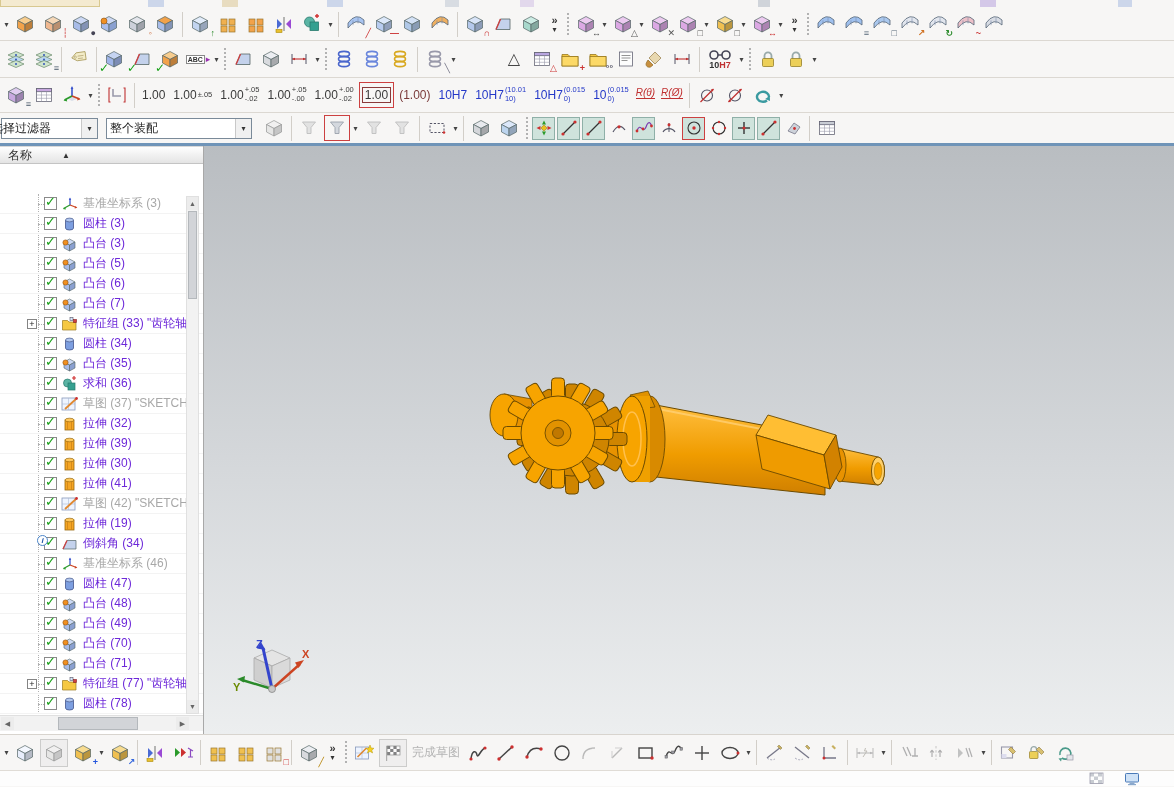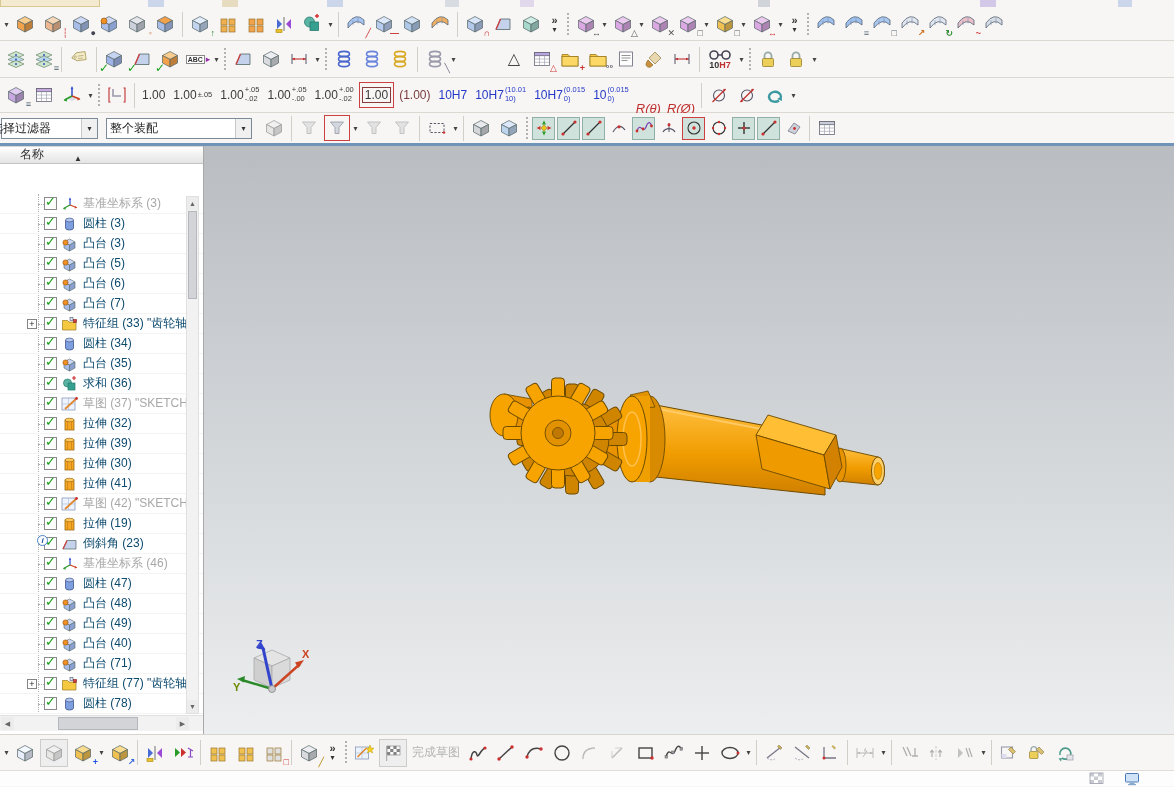--- a/index.html
+++ b/index.html
@@ -24,21 +24,21 @@
   .ovf .b{font-size:8px}
   .dis{filter:grayscale(0.9);opacity:0.65}
   .boxedred{outline:1px solid #cc4040;outline-offset:-1px}
   .boxedgray{border:1px solid #b6b6b6;background:#ebebeb}
   .dimbtn{display:flex;align-items:center;height:26px;padding:0 3px;margin:0 1px;color:#3a3a3a;flex:none}
   .dimbtn .m{font-size:12px;white-space:nowrap}
   .dimbtn .m.box{border:1px solid #8a3a3a;padding:0 2px}
   .dimbtn .tol{display:flex;flex-direction:column;justify-content:center;font-size:7.5px;line-height:1.15;margin-left:1px}
   .dimbtn.blue{color:#2438c8}
   .rdimbtn{display:flex;align-items:flex-start;height:26px;padding:0 3px;flex:none}
-  .rdimbtn span{font-size:13px;color:#c03030;border-bottom:1px solid #c03030;font-style:italic;margin-top:19px;white-space:nowrap}
+  .rdimbtn span{font-size:10px;color:#c03030;border-bottom:1px solid #c03030;font-style:italic;margin-top:5px;white-space:nowrap}
   .snapb{width:23px;height:23px;margin:0 1px;display:flex;align-items:center;justify-content:center;flex:none;border:1px solid transparent;box-sizing:border-box}
   .snapb.on{background:#cfe3dc;border-color:#8fb0a8}
   .tblabel{font-size:12px;color:#b4b4b4;padding:0 4px;white-space:nowrap;flex:none}
   .glyphi{line-height:1;flex:none}
   .abct{font-size:7px;font-weight:bold;border:1px solid #888;background:#fff;padding:0 1px;color:#333}
   .abca{color:#9a30b0;font-size:9px;margin-left:1px}
   .binocbtn{display:flex;flex-direction:column;align-items:center;width:34px;flex:none;height:26px;justify-content:center}
   .binocbtn .bl{font-size:9px;font-weight:bold;line-height:1;color:#333}
   .binocbtn .bl b{color:#c03030}
   .ddsel{height:21px;background:#fff;border:1px solid #7a8a99;display:flex;align-items:center;margin-right:8px;flex:none;box-sizing:border-box}
@@ -46,31 +46,31 @@
   .f1{width:97px;margin-left:-1px}
   .f1 .t{margin-left:-14px}
   .f2{width:146px}
   .ddc{width:15px;text-align:center;font-size:8px;color:#333;border-left:1px solid #c8c8c8;align-self:stretch;display:flex;align-items:center;justify-content:center;background:#f0f0f0}
   .subbar{display:flex;align-items:center}
   .main{position:relative;height:588px;background:#fff}
   .viewport{position:absolute;left:204px;top:0;right:0;bottom:0;background:linear-gradient(180deg,#b9bdc1 0%,#d5d8db 55%,#eceeef 100%)}
   .panel{position:absolute;left:0;top:0;width:204px;bottom:0;background:#fff;border-right:1px solid #a8a8a8;box-sizing:border-box}
   .ptitle{height:30px;display:flex;align-items:center;padding:0 8px;font-size:12px;color:#222;justify-content:space-between;background:#fff}
   .restore{width:12px;height:11px;border:1px solid #555;border-top-width:3px;box-sizing:border-box}
-  .phead{height:18px;background:linear-gradient(#fefefe,#e4e4e4);border-top:1px solid #d8d8d8;border-bottom:1px solid #c4c4c4;display:flex;align-items:flex-end;font-size:12px;color:#333;padding:0 20px;box-sizing:border-box}
+  .phead{height:18px;background:linear-gradient(#fefefe,#e4e4e4);border-top:1px solid #d8d8d8;border-bottom:1px solid #c4c4c4;display:flex;align-items:center;font-size:12px;color:#333;padding:0 8px;box-sizing:border-box}
   .sort{font-size:8px;margin-left:30px;color:#333}
   .tree{position:absolute;top:48px;left:0;width:203px;height:520px;overflow:hidden}
   .tree::before{content:"";position:absolute;left:38px;top:0;bottom:0;border-left:1px dotted #b0b0b0}
   .trow{height:20px;display:flex;align-items:center;position:relative;padding-left:44px;box-sizing:border-box;border-bottom:1px solid #f3f3f3}
   .trow::before{content:"";position:absolute;left:38px;top:10px;width:6px;border-top:1px dotted #b0b0b0}
   .exp{position:absolute;left:27px;top:5px;width:10px;height:10px;border:1px solid #848484;background:#fff;font-size:9px;line-height:8px;text-align:center;color:#222;box-sizing:border-box;z-index:2}
   .cb{width:13px;height:13px;border:1px solid #8a8a8a;background:#fff;position:relative;flex:none;margin-right:4px;box-sizing:border-box}
   .cb span{position:absolute;left:0;top:-4px;font-size:13px;font-weight:bold;color:#16a016}
   .ticon{width:18px;height:16px;margin-right:4px;flex:none}
-  .tlabel{font-size:12px;color:#0c4a6e;white-space:nowrap}
+  .tlabel{font-size:12px;color:#6d28d9;white-space:nowrap}
   .trow.gray .tlabel{color:#a8a8a8}
   .infob{position:absolute;left:37px;top:1px;width:11px;height:11px;border-radius:50%;background:#fff;border:1px solid #4a84c8;color:#2458a8;font-size:8px;line-height:10px;text-align:center;font-style:italic;font-weight:bold;z-index:3;box-sizing:border-box}
   .vsb{position:absolute;right:4px;top:50px;width:13px;height:518px;background:#f2f2f2;border:1px solid #e0e0e0;box-sizing:border-box;z-index:4}
   .vsb .up,.vsb .dn{position:absolute;left:0;right:0;height:13px;background:#ececec;color:#666;font-size:7px;text-align:center;line-height:13px}
   .vsb .up{top:0}.vsb .dn{bottom:0}
   .vthumb{position:absolute;left:1px;right:1px;top:14px;height:88px;background:#d2d4d8;border:1px solid #b4b8bc;box-sizing:border-box}
   .hsb{position:absolute;left:0;width:203px;bottom:3px;height:15px;background:#f2f2f2;border-top:1px solid #e0e0e0}
   .harr{position:absolute;top:1px;width:13px;height:13px;background:#ececec;color:#666;font-size:7px;text-align:center;line-height:13px}
   .hl{left:1px}.hr{right:14px}
   .hthumb{position:absolute;left:58px;width:80px;top:1px;height:13px;background:#d2d4d8;border:1px solid #b4b8bc;box-sizing:border-box}
@@ -1127,21 +1127,21 @@
         </div>
         <div class="trow">
           <span class="infob">i</span>
           <span class="cb">
             <span>✓</span>
           </span>
           <span class="ticon"><svg width="18" height="16" viewBox="0 0 18 16">
               <polygon points="2,13 6,4.5 15,4.5 15,13" fill="#c4d2ec" stroke="#566" stroke-width="0.7"></polygon>
               <line x1="6" y1="4.5" x2="2" y2="13" stroke="#cc4040" stroke-width="1.3"></line>
             </svg></span>
-          <span class="tlabel">倒斜角 (23)</span>
+          <span class="tlabel">倒斜角 (34)</span>
         </div>
         <div class="trow gray">
           <span class="cb">
             <span>✓</span>
           </span>
           <span class="ticon"><svg width="18" height="16" viewBox="0 0 18 16">
               <g stroke-width="1.3" fill="none">
                 <path d="M9,9 L9,2.5" stroke="#3a55cc"></path>
                 <path d="M9,9 L2.5,12.5" stroke="#2a9a2a"></path>
                 <path d="M9,9 L15.5,11.5" stroke="#cc4422"></path>
@@ -1189,21 +1189,21 @@
         <div class="trow">
           <span class="cb">
             <span>✓</span>
           </span>
           <span class="ticon"><svg width="18" height="16" viewBox="0 0 18 16">
               <polygon points="3,6 8.5,3 14,6 8.5,9" fill="#ccd8f4" stroke="#566" stroke-width="0.6"></polygon>
               <polygon points="3,6 8.5,9 8.5,15 3,12" fill="#a8bce8" stroke="#566" stroke-width="0.6"></polygon>
               <polygon points="14,6 8.5,9 8.5,15 14,12" fill="#8aa0d0" stroke="#566" stroke-width="0.6"></polygon>
               <circle cx="4.5" cy="6.5" r="2.6" fill="#f09020" stroke="#905010" stroke-width="0.6"></circle>
             </svg></span>
-          <span class="tlabel">凸台 (40)</span>
+          <span class="tlabel">凸台 (70)</span>
         </div>
         <div class="trow">
           <span class="cb">
             <span>✓</span>
           </span>
           <span class="ticon"><svg width="18" height="16" viewBox="0 0 18 16">
               <polygon points="3,6 8.5,3 14,6 8.5,9" fill="#ccd8f4" stroke="#566" stroke-width="0.6"></polygon>
               <polygon points="3,6 8.5,9 8.5,15 3,12" fill="#a8bce8" stroke="#566" stroke-width="0.6"></polygon>
               <polygon points="14,6 8.5,9 8.5,15 14,12" fill="#8aa0d0" stroke="#566" stroke-width="0.6"></polygon>
               <circle cx="4.5" cy="6.5" r="2.6" fill="#f09020" stroke="#905010" stroke-width="0.6"></circle>

